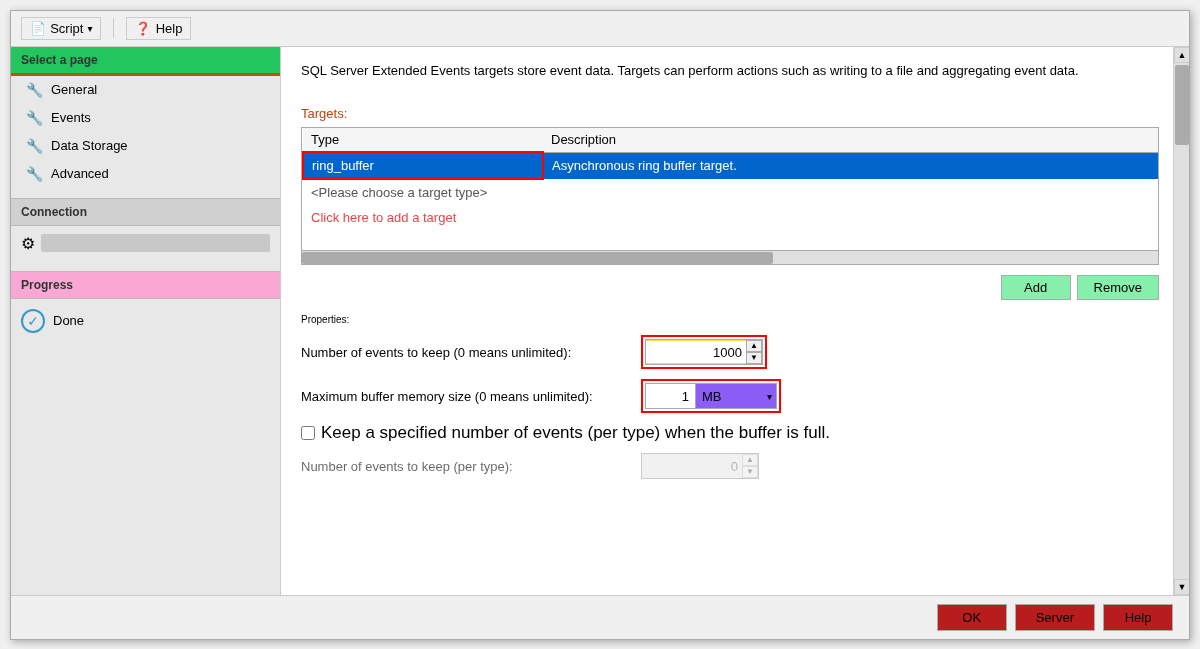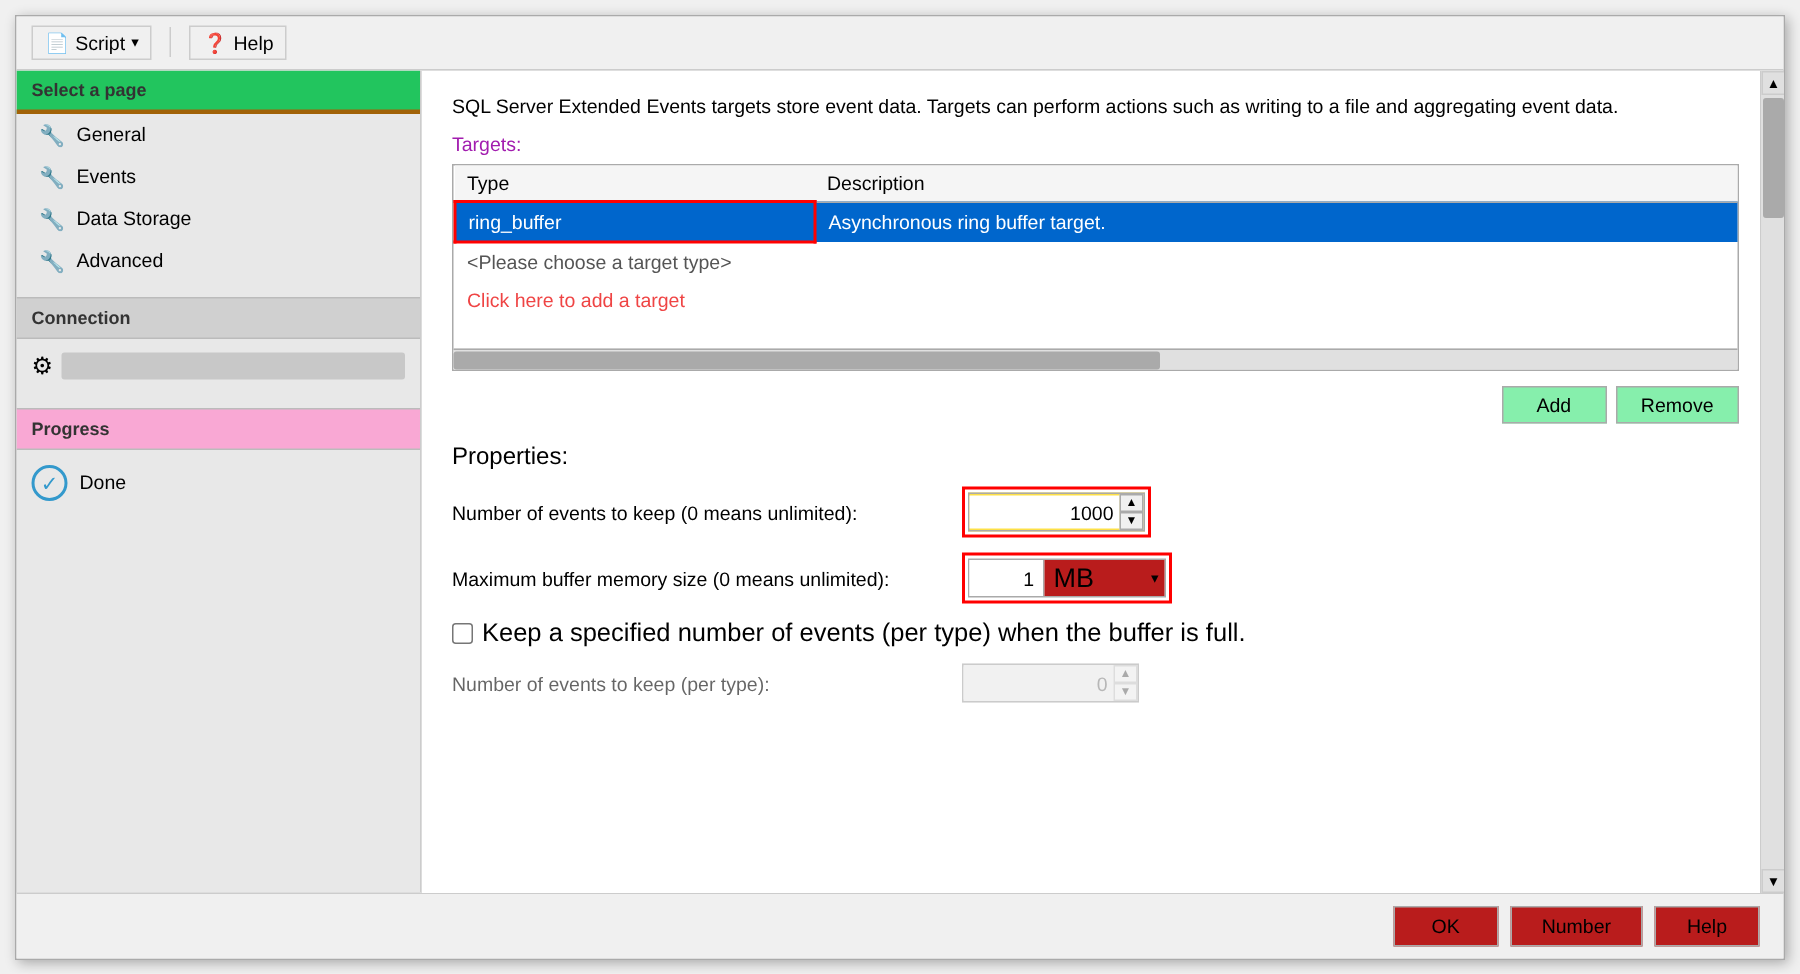--- a/index.html
+++ b/index.html
@@ -133,28 +133,28 @@
     .main-content {
       flex: 1;
       padding: 14px 20px;
       overflow-y: auto;
       background: #fff;
       position: relative;
     }
     .description-text {
       font-size: 13px;
       color: #000;
-      margin-bottom: 8px;
+      margin-bottom: 26px;
       line-height: 1.5;
     }
     .section-label {
       font-size: 13px;
       font-weight: normal;
       margin-bottom: 6px;
-      color: #a21caf;
+      color: #c2410c;
     }
     .targets-table-container {
       border: 1px solid #aaa;
       margin-bottom: 10px;
     }
     .targets-table {
       width: 100%;
       border-collapse: collapse;
     }
     .targets-table th {
@@ -203,21 +203,21 @@
     }
     .btn {
       padding: 4px 16px;
       background: #86efac;
       border: 1px solid #aaa;
       cursor: pointer;
       font-size: 13px;
       min-width: 70px;
     }
     .properties-label {
-      font-size: 16px;
+      font-size: 10px;
       font-weight: normal;
       margin-bottom: 10px;
       color: #000;
     }
     .property-row {
       display: flex;
       align-items: center;
       margin-bottom: 10px;
       gap: 10px;
     }
@@ -255,22 +255,22 @@
       border: none;
       border-right: 1px solid #aaa;
       text-align: right;
       padding: 2px 6px;
       font-size: 13px;
       outline: none;
     }
     .mb-select {
       height: 24px;
       border: none;
-      background: #b91c1c;
-      font-size: 18px;
+      background: #8b5cf6;
+      font-size: 13px;
       padding: 0 20px 0 6px;
       outline: none;
       cursor: pointer;
       appearance: none;
       -webkit-appearance: none;
     }
     .mb-select-wrap {
       position: relative;
       display: inline-block;
     }
@@ -503,16 +503,16 @@
             <div class="spinner-arrow" style="opacity:0.5;">▼</div>
           </div>
         </div>
       </div>
 
     </div>
   </div>
 
   <div class="dialog-footer">
     <button class="footer-btn">OK</button>
-    <button class="footer-btn">Number</button>
+    <button class="footer-btn">Server</button>
     <button class="footer-btn">Help</button>
   </div>
 </div>
 
 </body></html>

